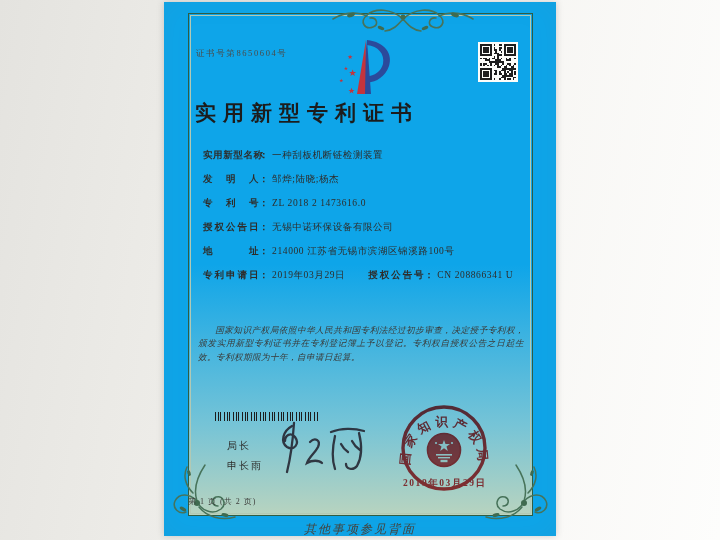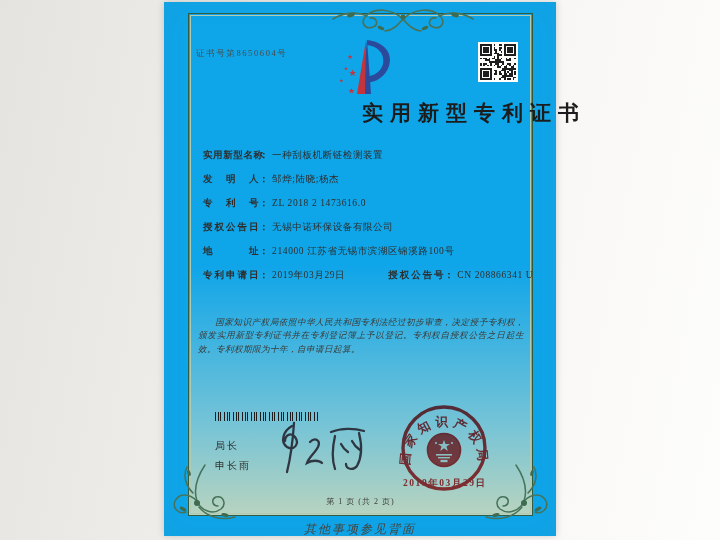--- a/index.html
+++ b/index.html
@@ -29,55 +29,55 @@
 
   .cert-no {
     position:absolute; left:32px; top:46px; font-size:8.5px; color:#4a4a48;
     letter-spacing:1.6px;
   }
   .logo { position:absolute; left:163px; top:34px; width:70px; height:62px; }
   .qr { position:absolute; left:314px; top:40px; width:40px; height:40px; background:#fdfdfa; padding:2px; }
   .qr svg { width:100%; height:100%; display:block; }
 
   .title {
-    position:absolute; left:24px; top:97px; width:398px; text-align:right;
+    position:absolute; left:24px; top:97px; width:398px; text-align:left;
     font-size:21px; font-weight:bold; color:#1c1c1c; letter-spacing:7px; padding-left:7px;
   }
 
   .rows { position:absolute; left:39px; top:141px; width:320px; font-size:9.5px; color:#2e2d2b; }
   .row { height:24px; line-height:24px; white-space:nowrap; letter-spacing:.6px; }
   .lbl-text { display:inline-block; width:56px; text-align:justify; text-align-last:justify; font-weight:600; }
   .colon { font-weight:600; }
   .val { margin-left:3px; }
   .grant-pair { display:inline-block; }
-  .grant-pair.second { margin-left:40px; }
+  .grant-pair.second { margin-left:20px; }
 
   .paras {
-    position:absolute; left:34px; top:314px; width:326px;
+    position:absolute; left:34px; top:322px; width:326px;
     font-size:8.6px; line-height:13.4px; color:#3a3a38; font-style:italic;
     letter-spacing:.4px; text-align:justify;
   }
   .paras p { text-indent:2em; margin-bottom:2px; }
 
   .barcode {
     position:absolute; left:51px; top:410px; width:103px; height:9px;
     background:repeating-linear-gradient(90deg,
       #1c1c1c 0 1px, transparent 1px 2.6px,
       #1c1c1c 2.6px 4.4px, transparent 4.4px 5.4px,
       #1c1c1c 5.4px 6.2px, transparent 6.2px 9px);
   }
   .director { position:absolute; left:51px; top:434px; font-size:10px; color:#2c2c2a; letter-spacing:2px; }
-  .director div { line-height:20px; }
+  .director div { line-height:20px;margin-left:12px; }
   .signature { position:absolute; left:110px; top:416px; width:100px; height:62px; }
 
   .seal-group { position:absolute; left:232px; top:400px; width:96px; height:96px; mix-blend-mode:multiply; }
   .seal-group svg { width:100%; height:100%; }
 
   .page-info {
-    position:absolute; left:24px; top:494px; width:345px; text-align:center;
+    position:absolute; left:24px; top:494px; width:345px; 
     font-size:8px; color:#3c3c3a; letter-spacing:1px;
   }
   .back-note {
     position:absolute; left:0; top:519px; width:392px; text-align:center;
     font-size:12px; color:#44443f; font-style:italic; letter-spacing:2px;
   }
 </style>
 </head>
 <body>
 

